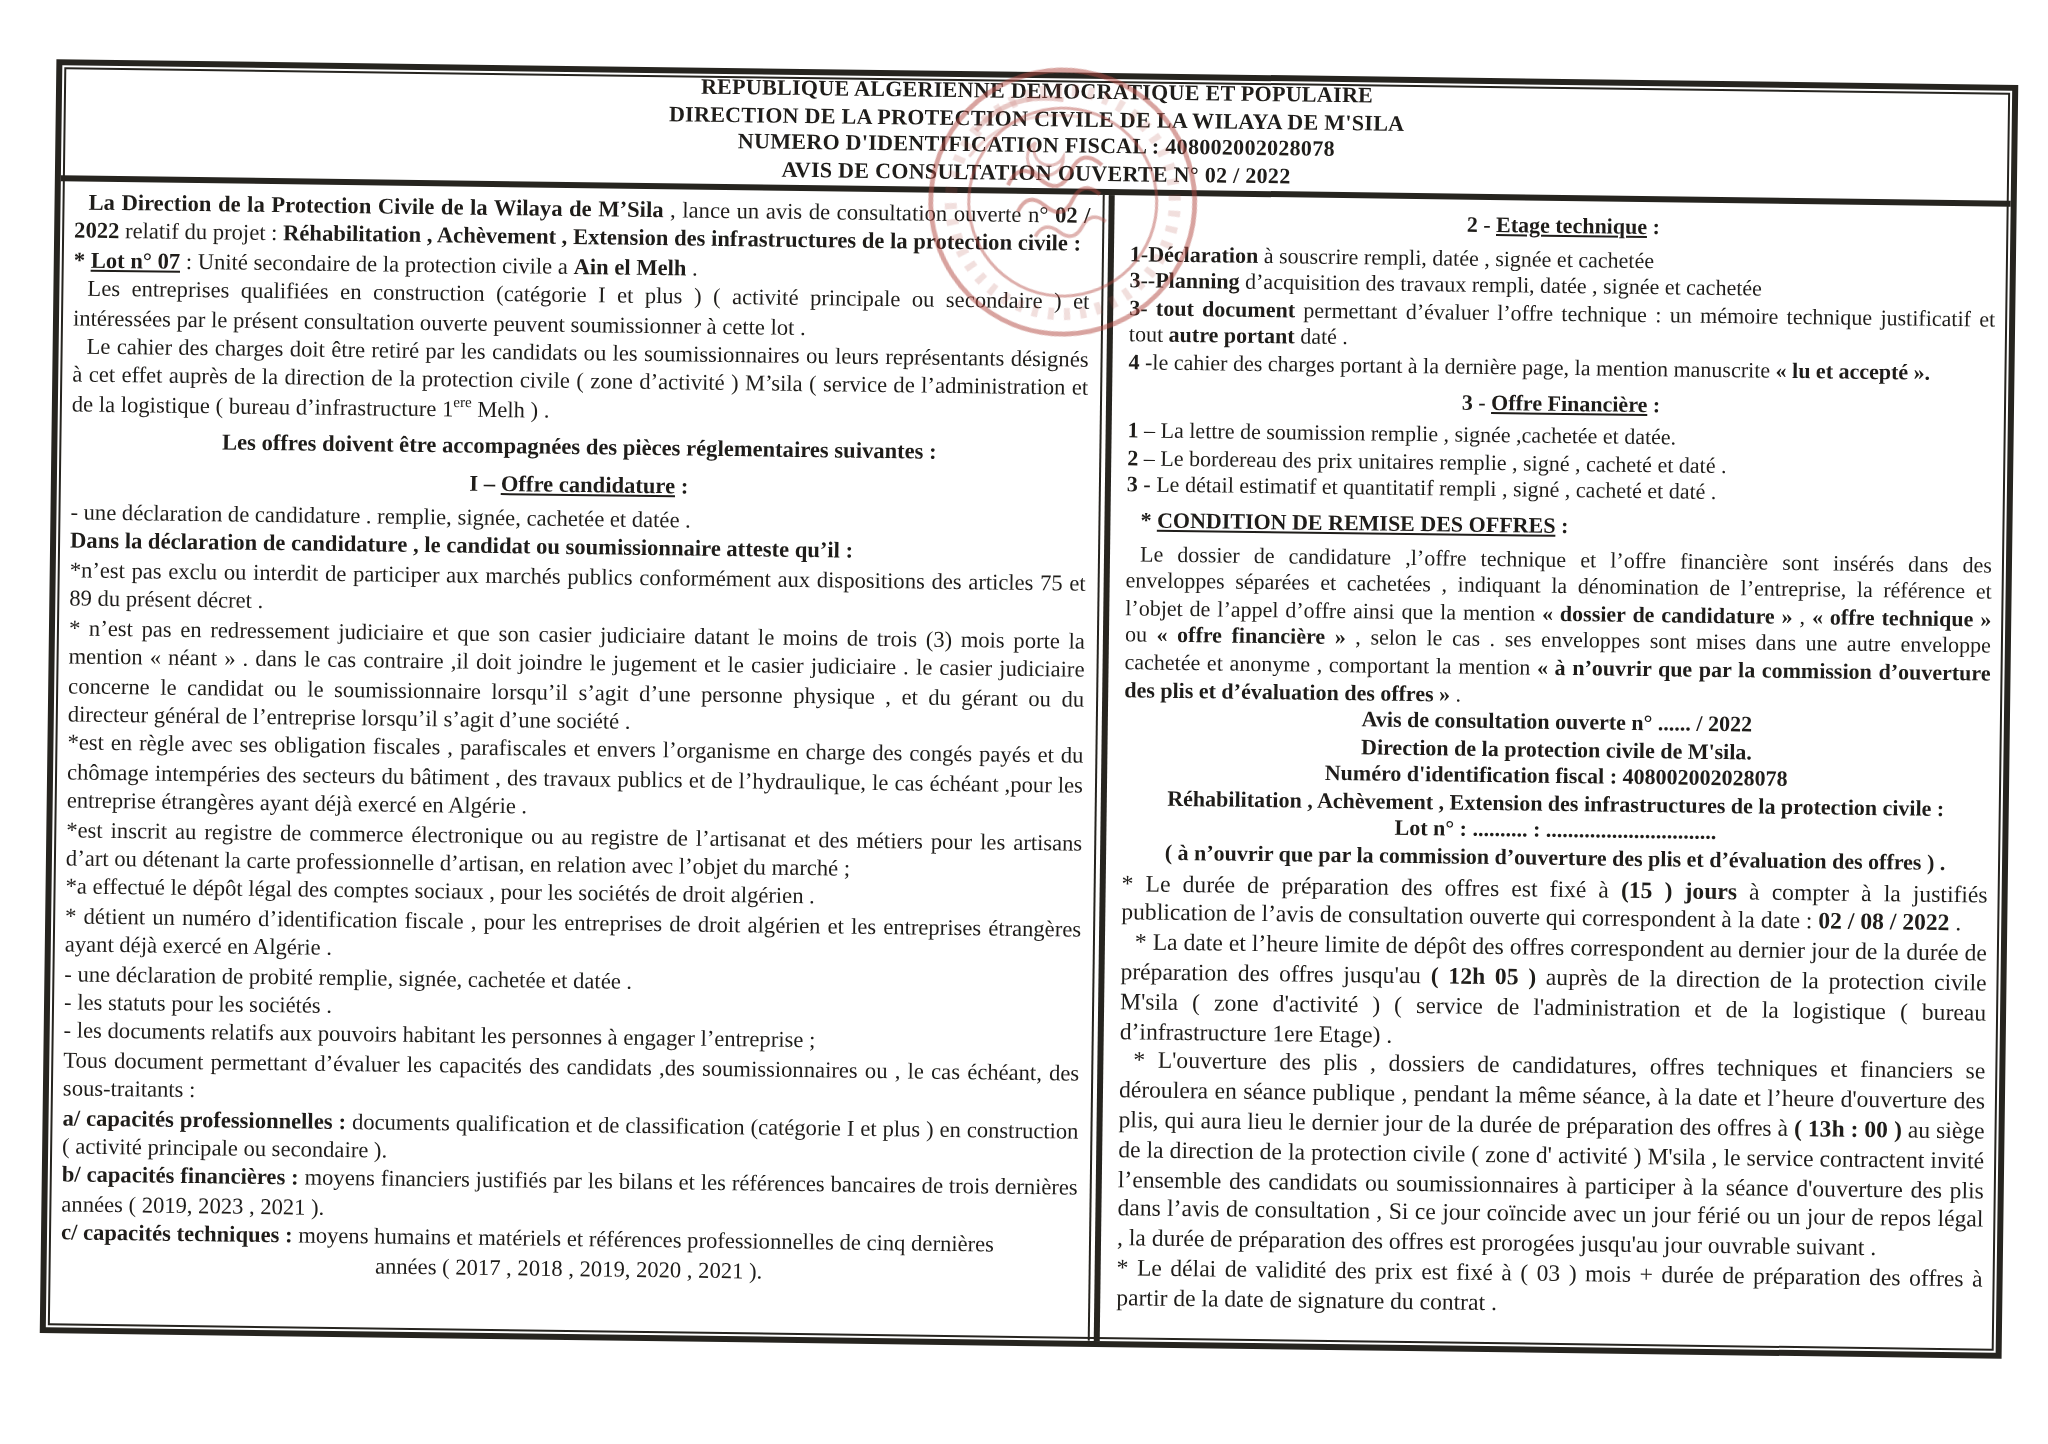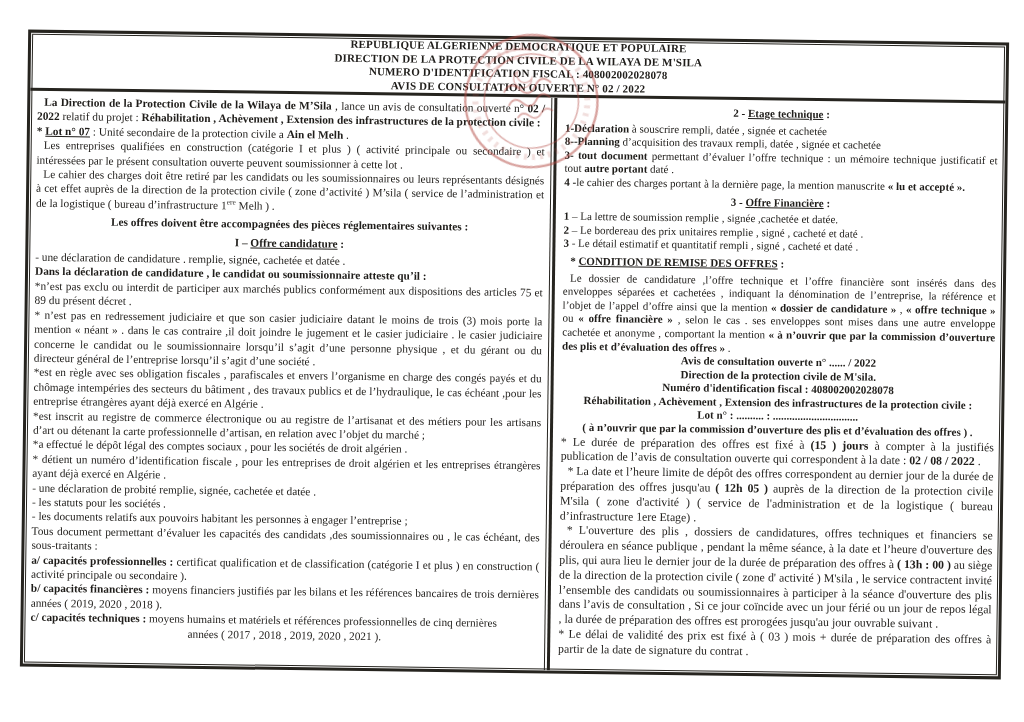--- a/index.html
+++ b/index.html
@@ -96,30 +96,30 @@
         <div class="block justify"><span>*n’est pas exclu ou interdit de participer aux marchés publics conformément aux dispositions des articles 75 et 89 du présent décret .</span></div>
         <div class="block justify"><span>* n’est pas en redressement judiciaire et que son casier judiciaire datant le moins de trois (3) mois porte la mention «  néant » . dans le cas contraire ,il doit joindre le jugement et le casier judiciaire . le casier judiciaire concerne le candidat ou le soumissionnaire lorsqu’il s’agit d’une personne physique , et du gérant ou du directeur général de l’entreprise lorsqu’il s’agit d’une société .</span></div>
         <div class="block justify"><span>*est en règle avec ses obligation fiscales , parafiscales et envers l’organisme en charge des congés payés et du chômage intempéries des secteurs du bâtiment , des travaux publics et de l’hydraulique, le cas échéant ,pour les entreprise étrangères ayant déjà exercé en Algérie .</span></div>
         <div class="block justify"><span>*est inscrit au registre de commerce électronique ou au registre de l’artisanat et des métiers pour les artisans d’art ou détenant la carte professionnelle   d’artisan, en relation avec l’objet du marché ;</span></div>
         <div class="block justify"><span>*a effectué le dépôt légal des comptes sociaux , pour les sociétés de droit algérien .</span></div>
         <div class="block justify"><span>* détient un numéro d’identification fiscale , pour les  entreprises  de droit algérien et  les  entreprises étrangères ayant déjà exercé en Algérie .</span></div>
         <div class="block left"><span>- une déclaration de probité remplie, signée, cachetée et datée  .</span></div>
         <div class="block left"><span>- les statuts pour les sociétés .</span></div>
         <div class="block left"><span>- les documents relatifs aux pouvoirs habitant les personnes à engager l’entreprise ;</span></div>
         <div class="block justify"><span>Tous document permettant d’évaluer les capacités des candidats ,des soumissionnaires ou , le cas échéant, des sous-traitants :</span></div>
-        <div class="block justify"><span class="b">a/ capacités professionnelles :</span><span> certificat qualification et de classification (catégorie I et  plus ) en construction ( activité  principale ou secondaire ).</span></div>
-        <div class="block justify"><span class="b">b/ capacités financières :</span><span> moyens financiers justifiés par les bilans et les références bancaires de trois dernières années ( 2019, 2020 , 2018 ).</span></div>
+        <div class="block justify"><span class="b">a/ capacités professionnelles :</span><span> documents qualification et de classification (catégorie I et  plus ) en construction ( activité  principale ou secondaire ).</span></div>
+        <div class="block justify"><span class="b">b/ capacités financières :</span><span> moyens financiers justifiés par les bilans et les références bancaires de trois dernières années ( 2019, 2023 , 2021 ).</span></div>
         <div class="block justify"><span class="b">c/ capacités techniques :</span><span> moyens humains et matériels et références professionnelles de cinq dernières</span></div>
         <div class="block center"><span>années ( 2017 , 2018 , 2019, 2020 , 2021 ).</span></div>
       </div>
     <div class="divider"></div>
     <div class="col-right">
         <div class="block h center"><span class="b">2 - </span><span class="b u">Etage technique</span><span class="b">  :</span></div>
         <div class="block left"><span class="b">1-Déclaration</span><span> à souscrire rempli, datée , signée et cachetée</span></div>
-        <div class="block left"><span class="b">8--Planning</span><span> d’acquisition des travaux   rempli, datée , signée et cachetée</span></div>
+        <div class="block left"><span class="b">3--Planning</span><span> d’acquisition des travaux   rempli, datée , signée et cachetée</span></div>
         <div class="block justify"><span class="b">3- tout document</span><span> permettant  d’évaluer  l’offre technique : un mémoire technique justificatif et tout </span><span class="b">autre  portant</span><span> daté .</span></div>
         <div class="block justify"><span class="b">4 -</span><span>le cahier des charges portant à la dernière page, la mention manuscrite </span><span class="b">« lu et accepté ».</span></div>
         <div class="block h center"><span class="b">3 - </span><span class="b u">Offre Financière</span><span class="b"> :</span></div>
         <div class="block left"><span class="b">1</span><span> – La lettre de soumission remplie , signée ,cachetée et datée.</span></div>
         <div class="block left"><span class="b">2</span><span> – Le bordereau des prix unitaires remplie , signé , cacheté et daté .</span></div>
         <div class="block left"><span class="b">3</span><span> - Le détail estimatif et quantitatif rempli , signé , cacheté et daté .</span></div>
         <div class="block h left ind"><span class="b">* </span><span class="b u">CONDITION DE REMISE DES OFFRES</span><span class="b"> :</span></div>
         <div class="block justify ind"><span>Le dossier de candidature ,l’offre technique et l’offre financière sont insérés dans des enveloppes séparées et cachetées , indiquant la dénomination de l’entreprise, la référence et l’objet de l’appel d’offre ainsi que la mention </span><span class="b">«   dossier de candidature   »</span><span> , </span><span class="b">« offre technique »</span><span>  ou </span><span class="b">« offre financière   »</span><span> , selon le cas . ses enveloppes sont mises dans une autre enveloppe cachetée et anonyme , comportant la mention </span><span class="b">« à n’ouvrir que par la commission d’ouverture des plis et d’évaluation des offres »</span><span> .</span></div>
         <div class="block center"><span class="b">Avis de consultation ouverte n° ...... / 2022</span></div>
         <div class="block center"><span class="b">Direction de la protection civile de M'sila.</span></div>

